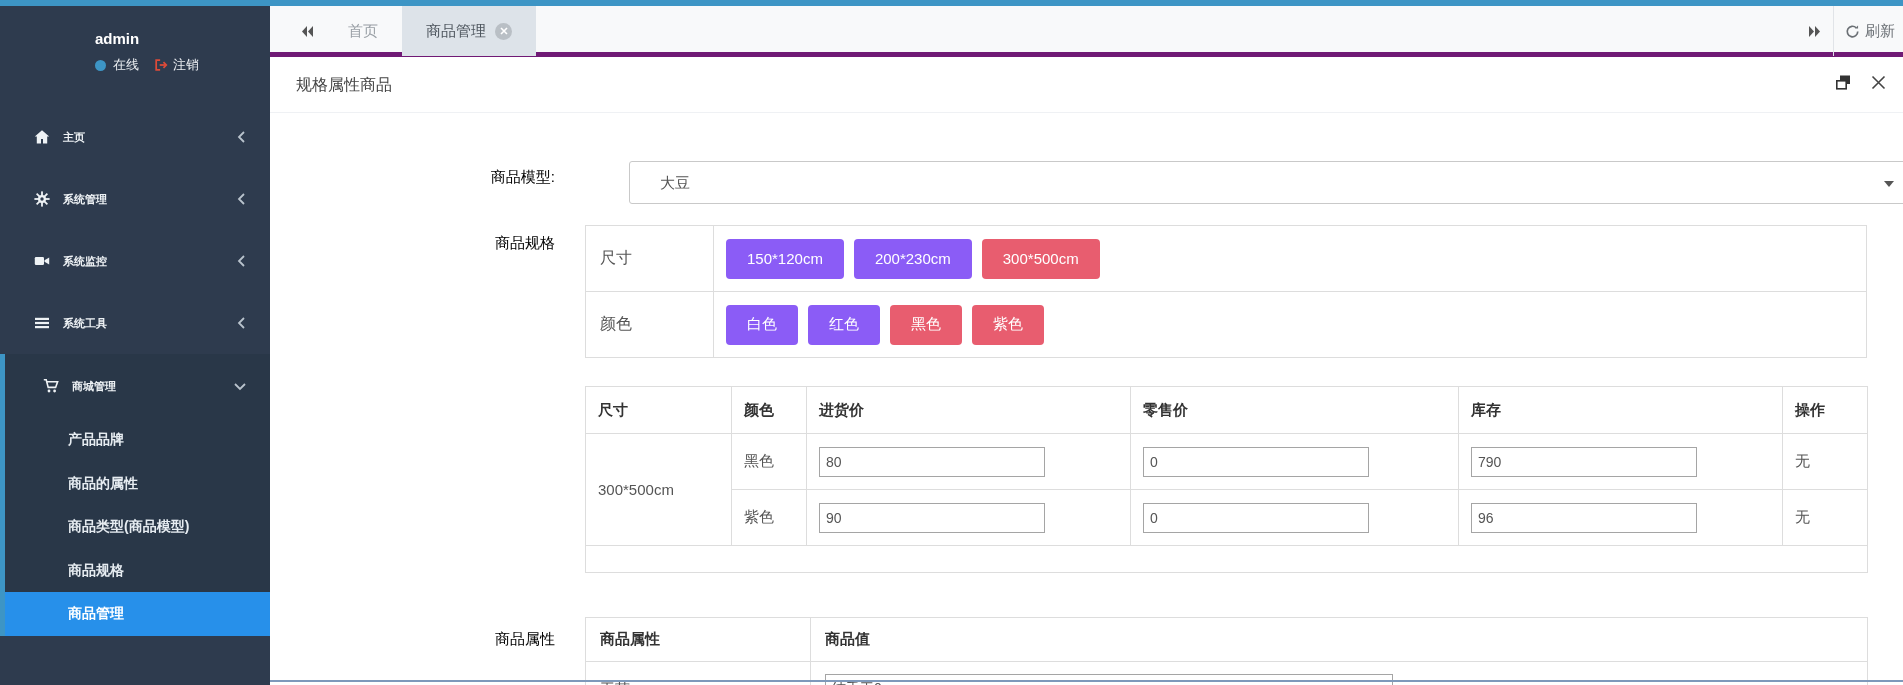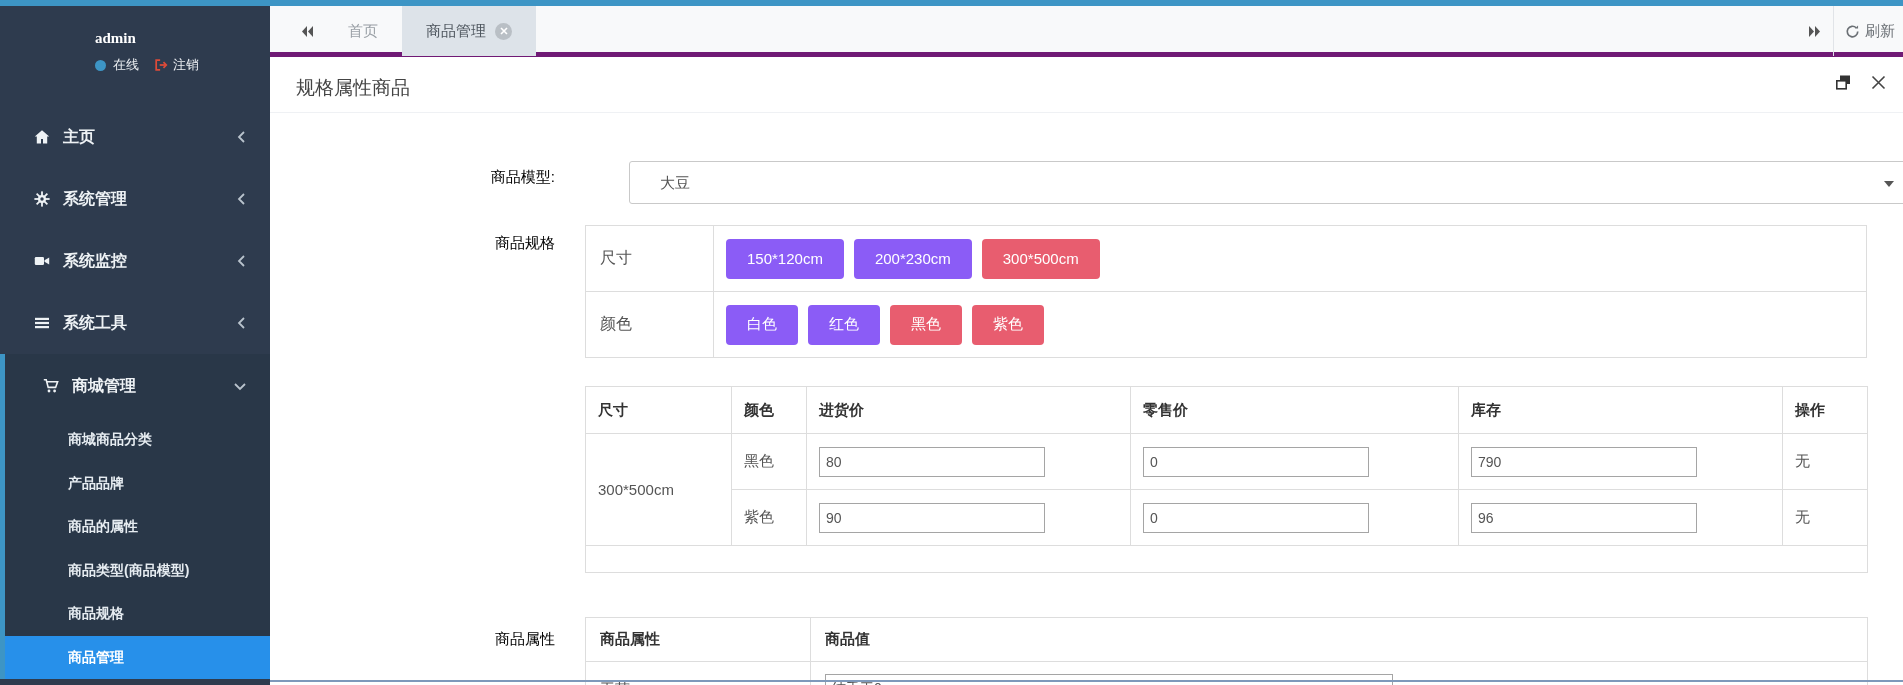--- a/index.html
+++ b/index.html
@@ -5,27 +5,27 @@
   html,body{margin:0;padding:0;}
   body{
     width:1903px;height:685px;position:relative;overflow:hidden;background:#fff;
     font-family:"Liberation Sans","DejaVu Sans",sans-serif;color:#555;
   }
   
   .top-strip{position:absolute;left:0;top:0;width:1903px;height:6px;background:#3d95c5;}
 
   
   .sidebar{position:absolute;left:0;top:6px;width:270px;height:679px;background:#2e3b4e;}
-  .user-panel{position:absolute;left:95px;top:24px;font-family:Liberation Serif, serif;}
+  .user-panel{position:absolute;left:95px;top:24px;}
   .user-name{font-weight:bold;color:#fff;font-size:15px;}
   .user-status{margin-top:9px;display:flex;align-items:center;gap:7px;font-size:13px;color:#eceff2;}
   .online-dot{width:11px;height:11px;border-radius:50%;background:#3d95c5;display:inline-block;}
   .logout{display:flex;align-items:center;gap:5px;margin-left:8px;cursor:pointer;color:#eceff2;}
   .menu{position:absolute;top:100px;left:0;right:0;}
-  .menu-item{height:62px;display:flex;align-items:center;padding:0 24px 0 34px;color:#eef2f5;font-size:16px;font-weight:bold;cursor:pointer;}
+  .menu-item{height:62px;display:flex;align-items:center;padding:0 24px 0 34px;color:#eef2f5;font-size:11px;font-weight:bold;cursor:pointer;}
   .mi-icon{width:20px;height:16px;margin-right:9px;display:flex;align-items:center;}
   .mi-icon svg{width:16px;height:16px;}
   .chev{margin-left:auto;display:flex;align-items:center;color:#b9c3cd;}
   .expanded{background:#293748;border-left:5px solid #3d95c5;}
   .expanded .menu-item{padding-left:38px;height:64px;}
   .submenu{padding:0;}
   .sub-item{height:43.5px;line-height:43.5px;padding-left:63px;color:#e6ecf1;font-size:14px;font-weight:bold;cursor:pointer;}
   .sub-item.active{background:#2790ea;color:#fff;}
 
   
@@ -37,21 +37,21 @@
   .tab.active{background:#dde3e9;color:#4e565e;}
   .tab-close{width:17px;height:17px;border-radius:50%;background:#b9bfc5;display:flex;align-items:center;justify-content:center;cursor:pointer;}
   .tab-close svg{width:8px;height:8px;}
   .tb-right{position:absolute;right:0;top:0;height:50px;display:flex;align-items:center;}
   .tb-sep{width:1px;height:50px;background:#e1e4e8;}
   .refresh{display:flex;align-items:center;gap:5px;color:#6b7075;font-size:15px;padding-left:11px;width:58px;overflow:hidden;white-space:nowrap;cursor:pointer;}
   .refresh svg{width:15px;height:15px;flex:none;}
 
   
   .panel-header{position:absolute;left:270px;top:57px;width:1633px;height:56px;background:#fff;border-bottom:1px solid #eff1f4;box-sizing:border-box;}
-  .panel-title{position:absolute;left:26px;top:18px;font-size:19px;color:#444;text-align:right;}
+  .panel-title{position:absolute;left:26px;top:18px;font-size:16px;color:#444;text-align:right;}
   .panel-tools{position:absolute;right:16px;top:17px;display:flex;align-items:center;gap:18px;}
   .panel-tools .tool{cursor:pointer;display:flex;align-items:center;}
   .panel-tools svg{width:17px;height:17px;}
 
   
   .form-label{position:absolute;left:305px;width:250px;text-align:right;font-size:15px;color:#000000;}
   .select-box{position:absolute;left:585px;top:161px;width:1282px;height:43px;border:1px solid #c9c9c9;border-radius:3px;box-sizing:border-box;cursor:pointer;margin-left:44px;}
   .select-value{line-height:41px;padding-left:30px;font-size:15px;color:#555;}
   .select-caret{position:absolute;right:16px;top:19px;width:0;height:0;border-left:5px solid transparent;border-right:5px solid transparent;border-top:6px solid #555;}
 
@@ -174,21 +174,20 @@
             </svg>
           </span>
         <span>商城管理</span>
         <span class="chev">
             <svg width="12" height="9" viewBox="0 0 12 9" fill="none" stroke="#b9c3cd" stroke-width="1.8">
               <path d="M1 2l5 5 5-5"></path>
             </svg>
           </span>
       </div>
       <div class="submenu">
-        <div class="sub-item">商城商品分类</div>
         <div class="sub-item">产品品牌</div>
         <div class="sub-item">商品的属性</div>
         <div class="sub-item">商品类型(商品模型)</div>
         <div class="sub-item">商品规格</div>
         <div class="sub-item active">商品管理</div>
       </div>
     </div>
   </div>
 </div>
 

